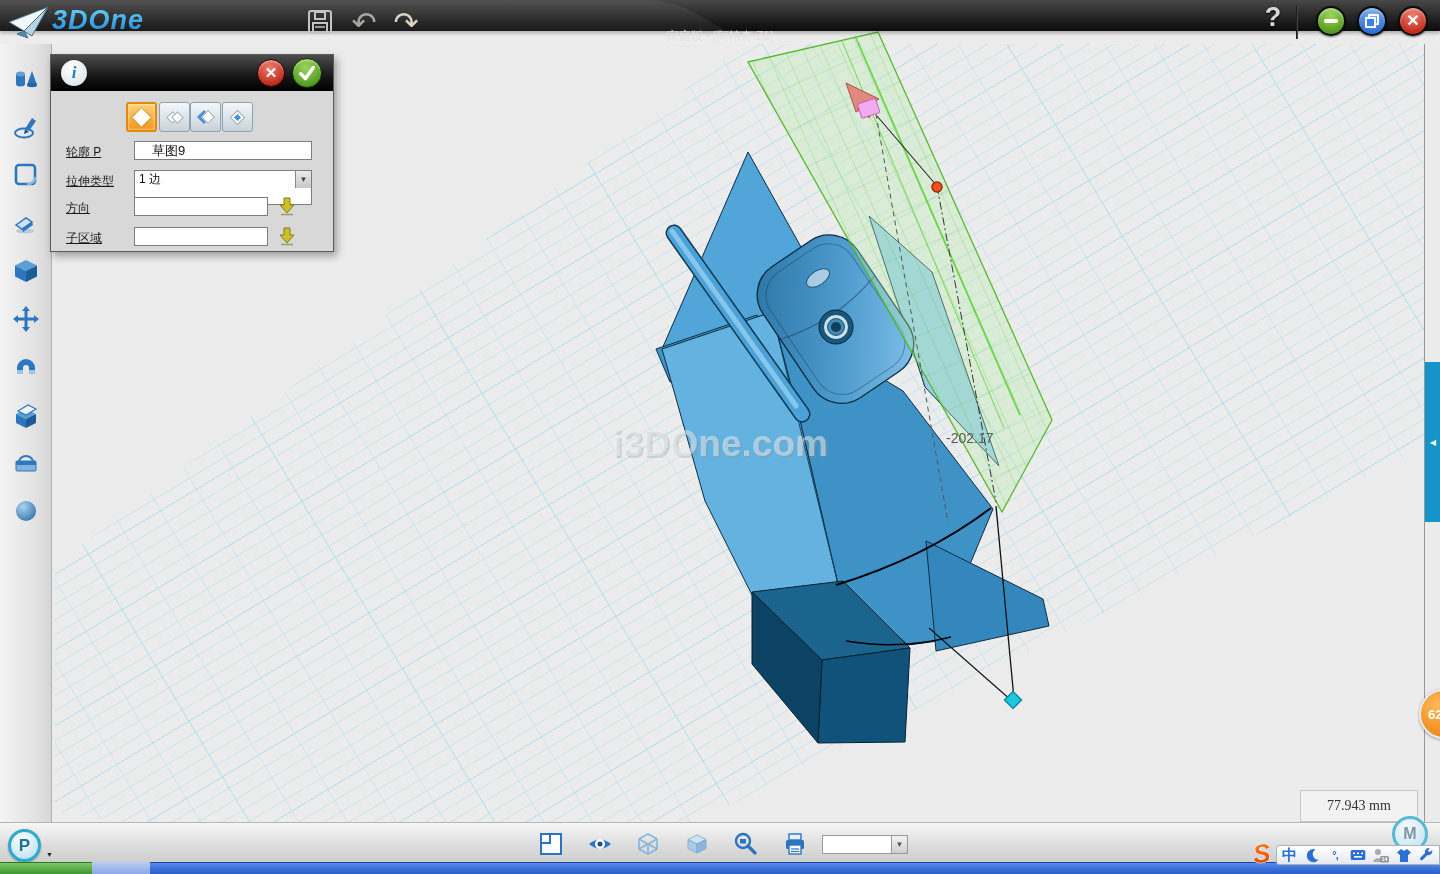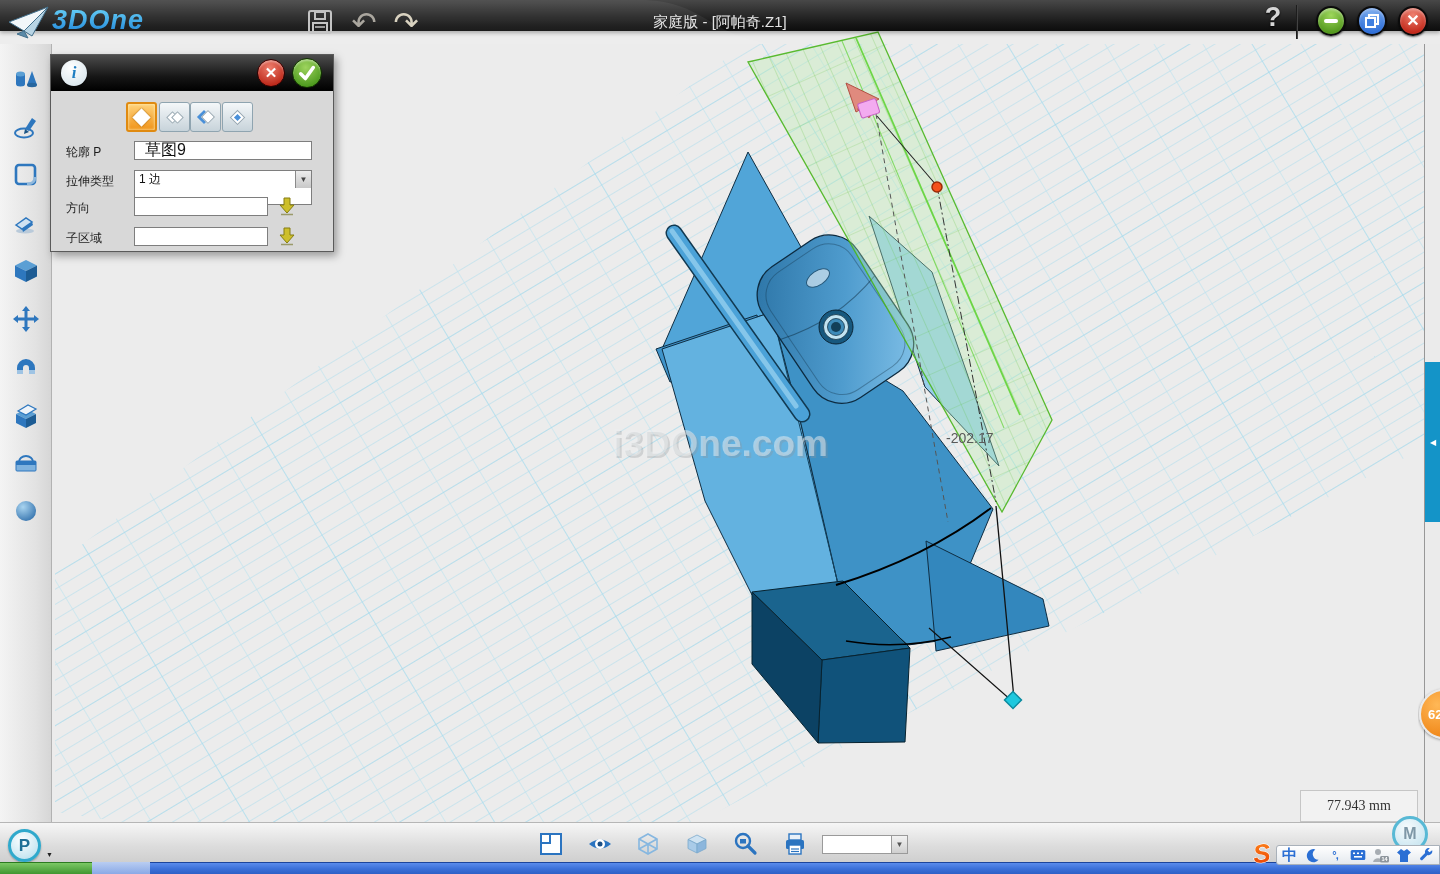--- a/index.html
+++ b/index.html
@@ -7,21 +7,21 @@
     font-family:"Liberation Sans", sans-serif; }
   .abs { position:absolute; }
 
   
   #titlebar { left:0; top:0; width:1440px; height:31px; z-index:30;
     background:linear-gradient(180deg,#484848 0%,#2b2b2b 45%,#161616 80%,#0d0d0d 100%);
     box-shadow:0 2px 4px rgba(0,0,0,.3); }
   #logo-text { left:52px; top:5px; font-size:27px; font-weight:bold; font-style:italic;
     background:linear-gradient(180deg,#6fd8fa,#1a7fd6); -webkit-background-clip:text;
     background-clip:text; color:transparent; letter-spacing:1px; }
-  #doc-title { left:50%; top:13px; transform:translateX(-50%); color:#e3e3e3; font-size:15px; }
+  #doc-title { left:50%; top:28px; transform:translateX(-50%); color:#e3e3e3; font-size:12px; }
   .tb-ico { top:6px; width:32px; height:32px; display:flex; align-items:center; justify-content:center; }
   #help-q { left:1256px; top:2px; width:34px; font-size:27px; font-weight:bold; color:#d6d6d6;
     text-align:center; text-shadow:0 1px 2px #000; }
   #tb-sep { left:1296px; top:5px; width:2px; height:34px;
     background:linear-gradient(90deg,#0a0a0a,#555); }
   .winbtn { top:6px; width:30px; height:30px; border-radius:50%; border:2px solid #0b0b0b;
     box-shadow:inset 0 2px 3px rgba(255,255,255,.45), 0 1px 2px rgba(0,0,0,.6);
     display:flex; align-items:center; justify-content:center; cursor:pointer; }
   #btn-min  { left:1316px; background:radial-gradient(circle at 50% 28%,#9ed75c,#54991e 75%); }
   #btn-max  { left:1357px; background:radial-gradient(circle at 50% 28%,#7fb0f0,#2f6fd8 75%); }
@@ -99,23 +99,23 @@
     color:#1f7ec2; font-family:"Liberation Serif",serif; font-style:italic; font-weight:bold;
     font-size:17px; text-align:center; line-height:25px; box-shadow:0 1px 2px rgba(0,0,0,.6); }
   #dlg-cancel { position:absolute; left:206px; top:4px; width:28px; height:28px; border-radius:50%;
     background:radial-gradient(circle at 45% 30%,#ee7d6c,#bd2a1b 75%); border:1px solid #300;
     color:#fff; font-size:15px; font-weight:bold; text-align:center; line-height:26px;
     box-shadow:inset 0 2px 2px rgba(255,255,255,.4); cursor:pointer; }
   #dlg-ok { position:absolute; left:241px; top:3px; width:30px; height:30px; border-radius:50%;
     background:radial-gradient(circle at 45% 30%,#9ed45e,#4e9a1f 75%); border:1px solid #130;
     box-shadow:inset 0 2px 2px rgba(255,255,255,.4); cursor:pointer;
     display:flex; align-items:center; justify-content:center; }
-  .dlg-label { position:absolute; left:15px; font-size:12px; color:#1c1c1c; }
+  .dlg-label { position:absolute; left:15px; font-size:12px; color:#1c1c1c;text-decoration:underline; }
   .dlg-input { position:absolute; left:83px; height:19px; border:1px solid #7e7e7e;
-    background:#fff; font-size:16px; color:#111; padding:0 10px;
+    background:#fff; font-size:13px; color:#111; padding:0 17px;
     font-family:"Liberation Sans",sans-serif; }
   .mode-btn { position:absolute; top:47px; width:31px; height:30px; border-radius:3px;
     border:1px solid #8fa4b0; background:linear-gradient(180deg,#f4f7f9,#c7d3da);
     display:flex; align-items:center; justify-content:center; cursor:pointer; }
   .mode-btn.active { border:2px solid #e08a10;
     background:linear-gradient(180deg,#ffd27a,#f0941a); box-shadow:inset 0 0 3px #fff3c0; }
   .dia { transform:rotate(45deg); }
   #dlg-combo { position:absolute; left:83px; top:115px; width:178px; height:35px;
     background:#fff; border:1px solid #7e7e7e; font-size:12px; color:#111;
     padding-left:4px; line-height:17px; cursor:pointer; }

